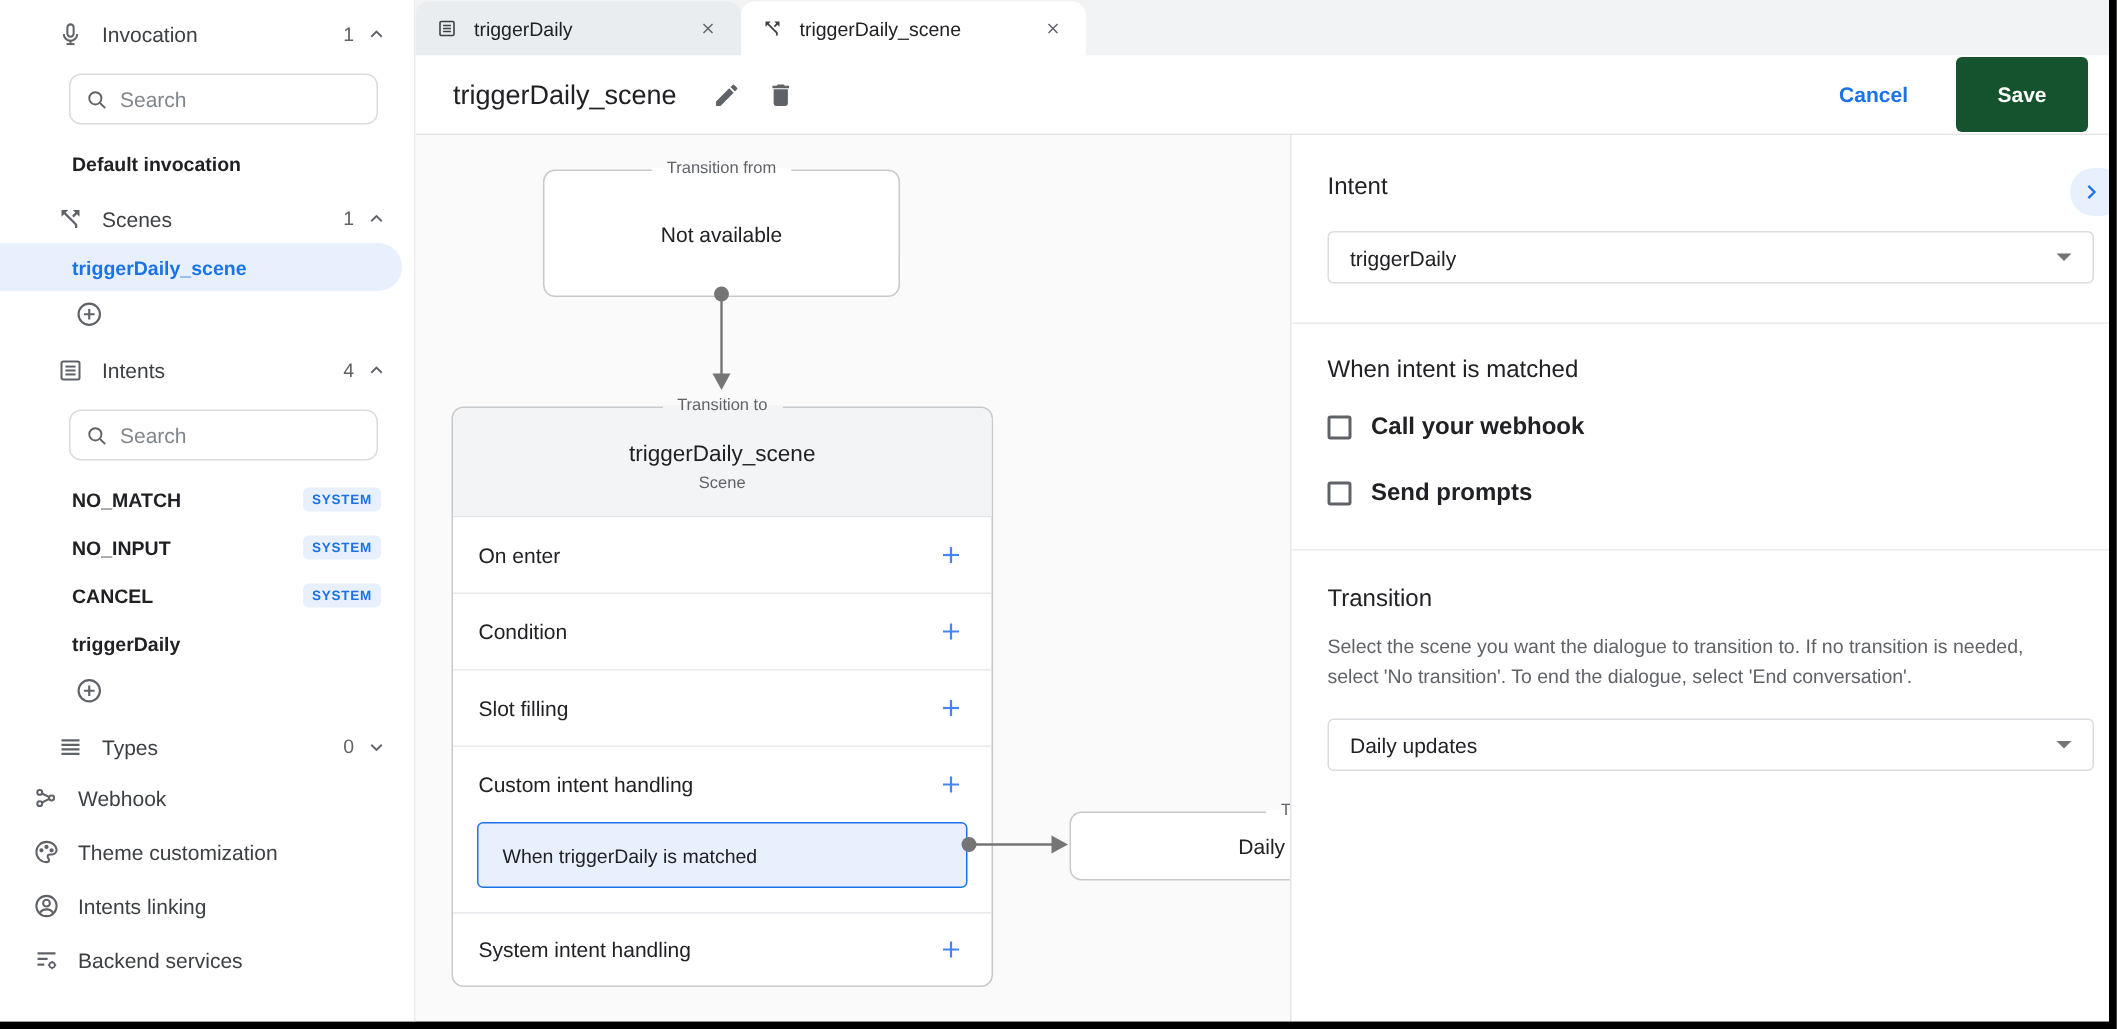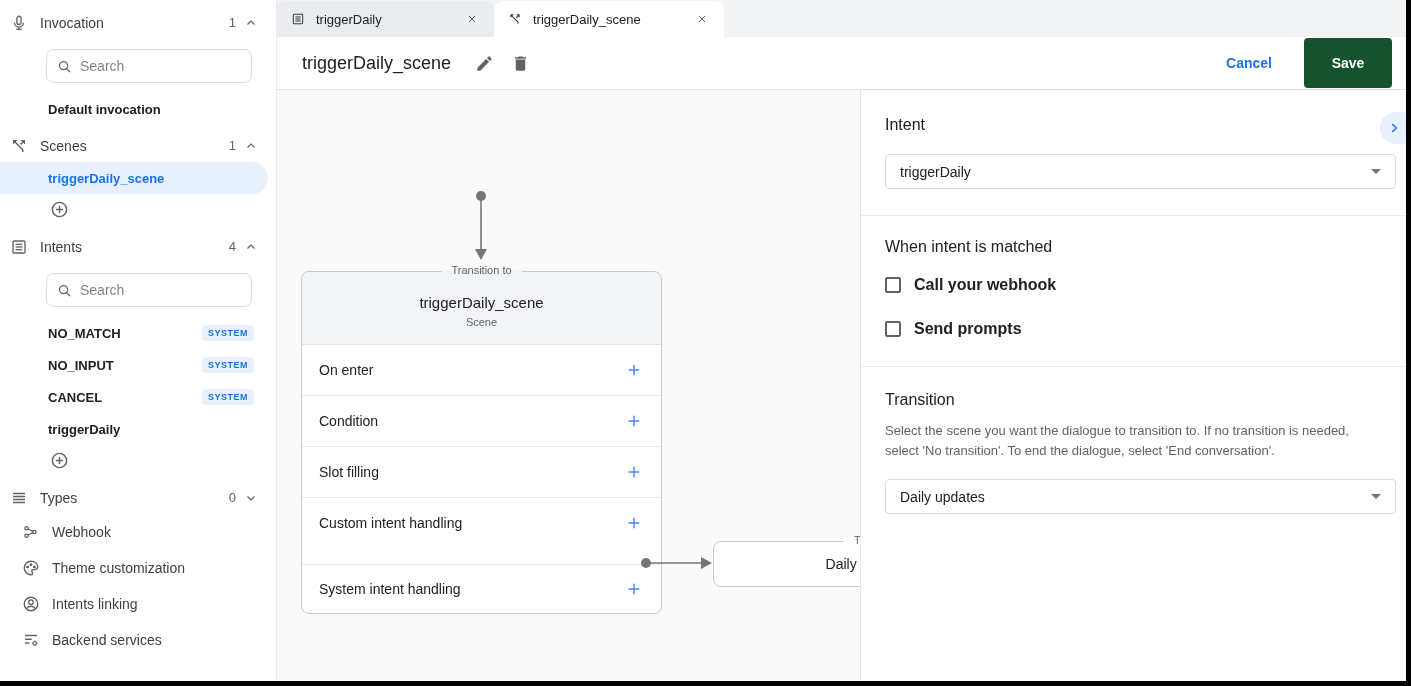--- a/index.html
+++ b/index.html
@@ -1,21 +1,21 @@
 <!DOCTYPE html>
 <html><head>
 <meta charset="utf-8">
 <style>
   * { margin:0; padding:0; box-sizing:border-box; }
   html,body { width:1411px; height:686px; background:#000; font-family:"Liberation Sans", sans-serif; }
   .app { position:absolute; top:0; left:0; width:1406px; height:681px; background:#fff; overflow:hidden; display:flex; }
 
   
   .sidebar { width:277px; min-width:277px; height:100%; background:#fff; border-right:1px solid #e8eaed; padding-top:6px; overflow:hidden; }
-  .side-section { display:flex; align-items:center; height:33px; padding:0 18px 0 8px; cursor:pointer; }
+  .side-section { display:flex; align-items:center; height:33px; padding:0 18px 0 36px; cursor:pointer; }
   .side-icon { width:22px; height:22px; margin-right:10px; display:flex; align-items:center; justify-content:center; flex-shrink:0; }
   .side-label { font-size:14px; color:#3c4043; flex:1; }
   .side-count { font-size:13px; color:#5f6368; margin-right:8px; }
   .chev { width:14px; height:14px; display:flex; align-items:center; justify-content:center; }
   .side-search { display:flex; align-items:center; margin:10px 24px 10px 46px; height:34px; border:1px solid #dadce0; border-radius:8px; padding:0 10px; background:#fff; }
   .side-search input { border:none; outline:none; font-size:14px; color:#202124; width:100%; margin-left:8px; font-family:inherit; background:transparent; }
   .side-search input::placeholder { color:#80868b; }
   .side-item { display:flex; align-items:center; height:32px; padding-left:48px; padding-right:22px; cursor:pointer; }
   .side-item .itm { font-size:13px; font-weight:bold; color:#202124; }
   .side-item.selected { background:#e8f0fe; border-radius:0 16px 16px 0; width:268px; }
@@ -335,20 +335,24 @@
       <div class="header-actions">
         <button class="btn-cancel">Cancel</button>
         <button class="btn-save">Save</button>
       </div>
     </div>
 
     <div class="content">
 
       <div class="canvas">
 
+        <div class="fbox from-box">
+          <span class="flegend">Transition from</span>
+          <div class="from-body">Not available</div>
+        </div>
 
         <svg class="connector" style="left:194px; top:98px;" width="20" height="74">
           <circle cx="10" cy="8" r="5" fill="#757575"></circle>
           <line x1="10" y1="8" x2="10" y2="62" stroke="#757575" stroke-width="1.6"></line>
           <polygon points="4,61 16,61 10,72" fill="#757575"></polygon>
         </svg>
 
         <div class="scene-card">
           <span class="flegend">Transition to</span>
           <div class="scene-head">
@@ -385,20 +389,23 @@
           <div class="custom-section">
             <div class="scene-row">
               <span class="row-label">Custom intent handling</span>
               <span class="plusbtn">
                   <svg width="16" height="16" viewBox="0 0 24 24" fill="none" stroke="#4285f4" stroke-width="2.2">
                     <line x1="12" y1="4" x2="12" y2="20"></line>
                     <line x1="4" y1="12" x2="20" y2="12"></line>
                   </svg>
                 </span>
             </div>
+            <div class="handler">
+              <span>When triggerDaily is matched</span>
+            </div>
           </div>
           <div class="scene-row last">
             <span class="row-label">System intent handling</span>
             <span class="plusbtn">
                 <svg width="16" height="16" viewBox="0 0 24 24" fill="none" stroke="#4285f4" stroke-width="2.2">
                   <line x1="12" y1="4" x2="12" y2="20"></line>
                   <line x1="4" y1="12" x2="20" y2="12"></line>
                 </svg>
               </span>
           </div>

